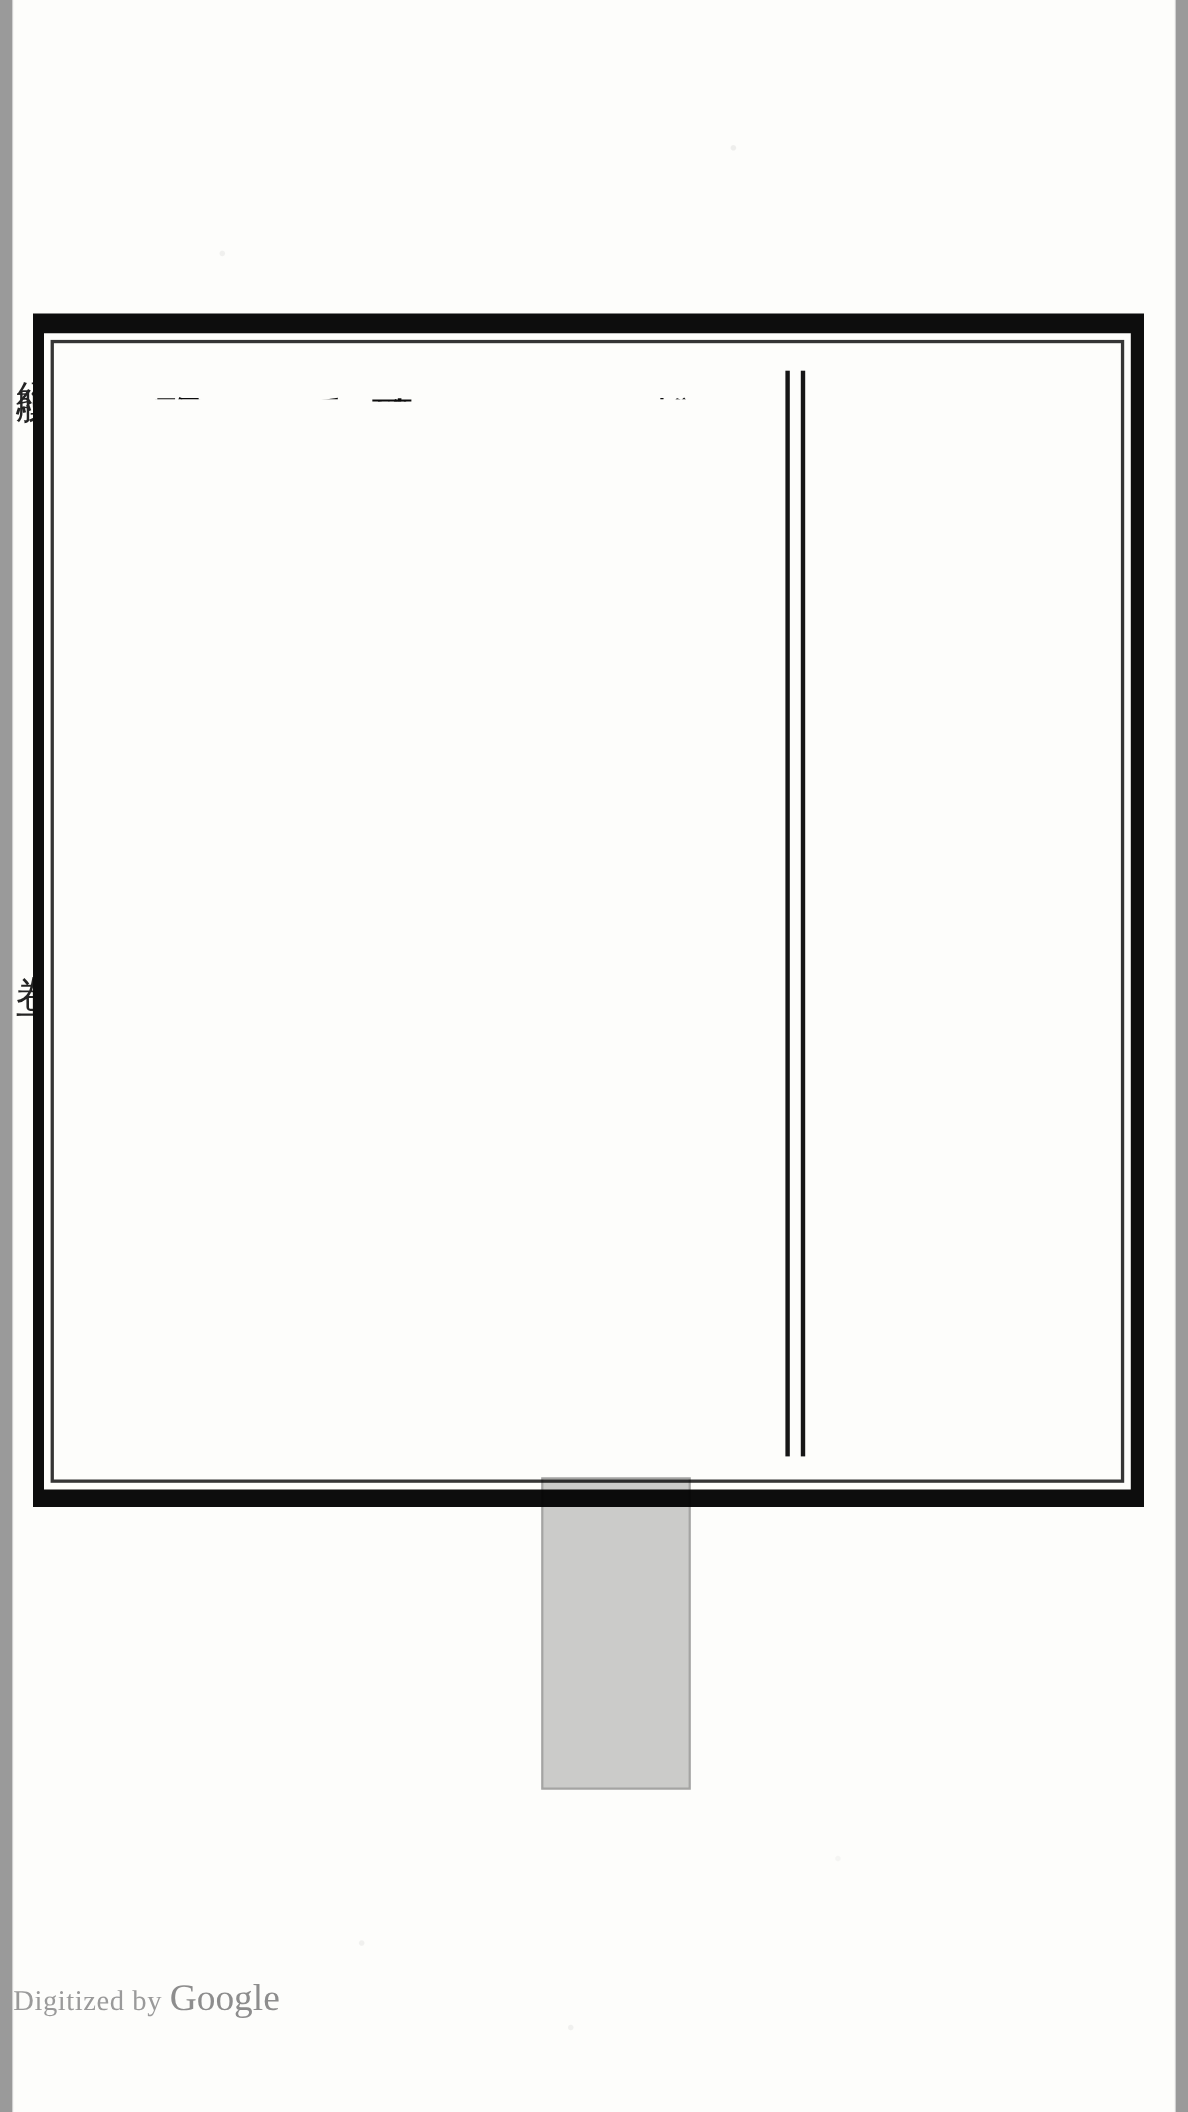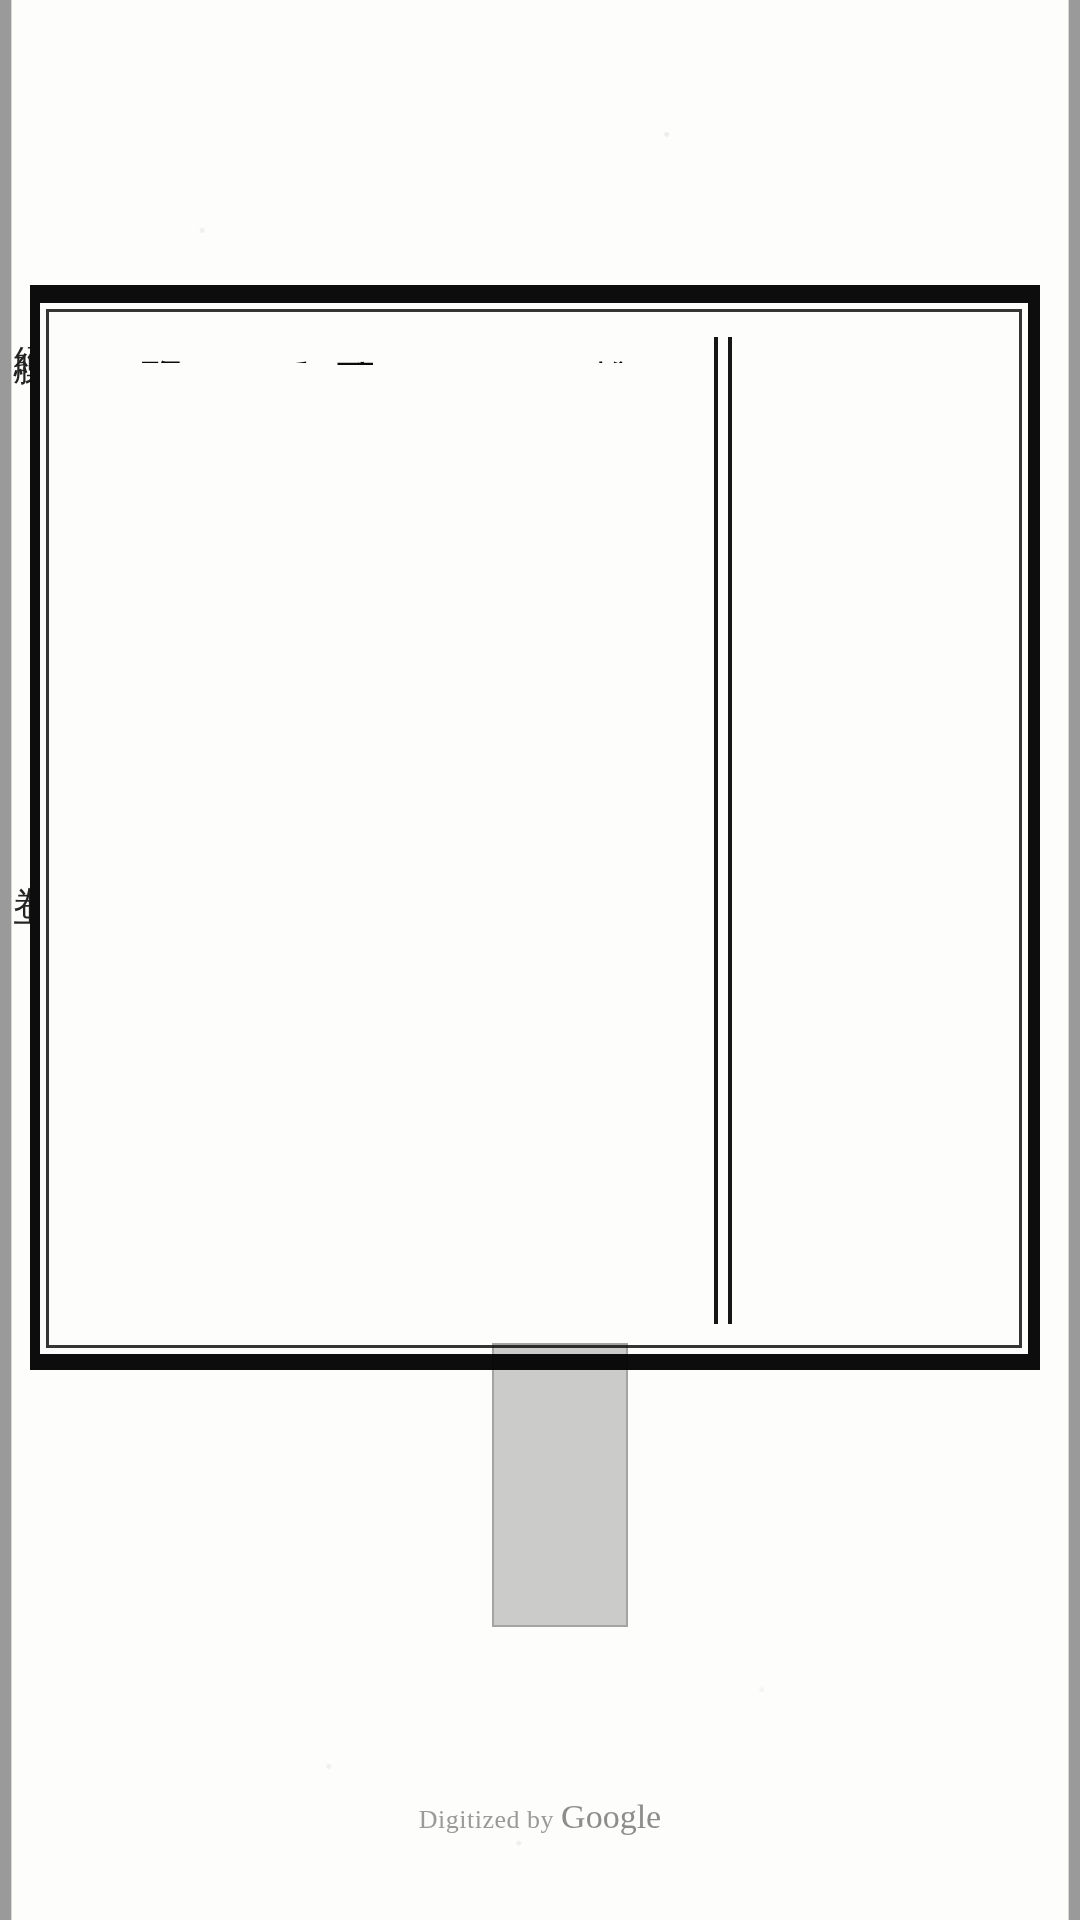--- a/index.html
+++ b/index.html
@@ -176,21 +176,21 @@
     border: 2px solid rgba(60,60,60,0.28);
     pointer-events: none;
   }
 
   
   .footer {
     position: absolute;
     left: 0;
     right: 0;
     bottom: 84px;
-    text-align: center;
+    text-align: left;
     color: #9a9a9a;
     font-size: 26px;
     font-family: "Liberation Serif", serif;
     letter-spacing: 0.5px;
   }
   .footer .g-word {
     font-size: 34px;
     color: #8d8d8d;
     letter-spacing: 0px;
   }

